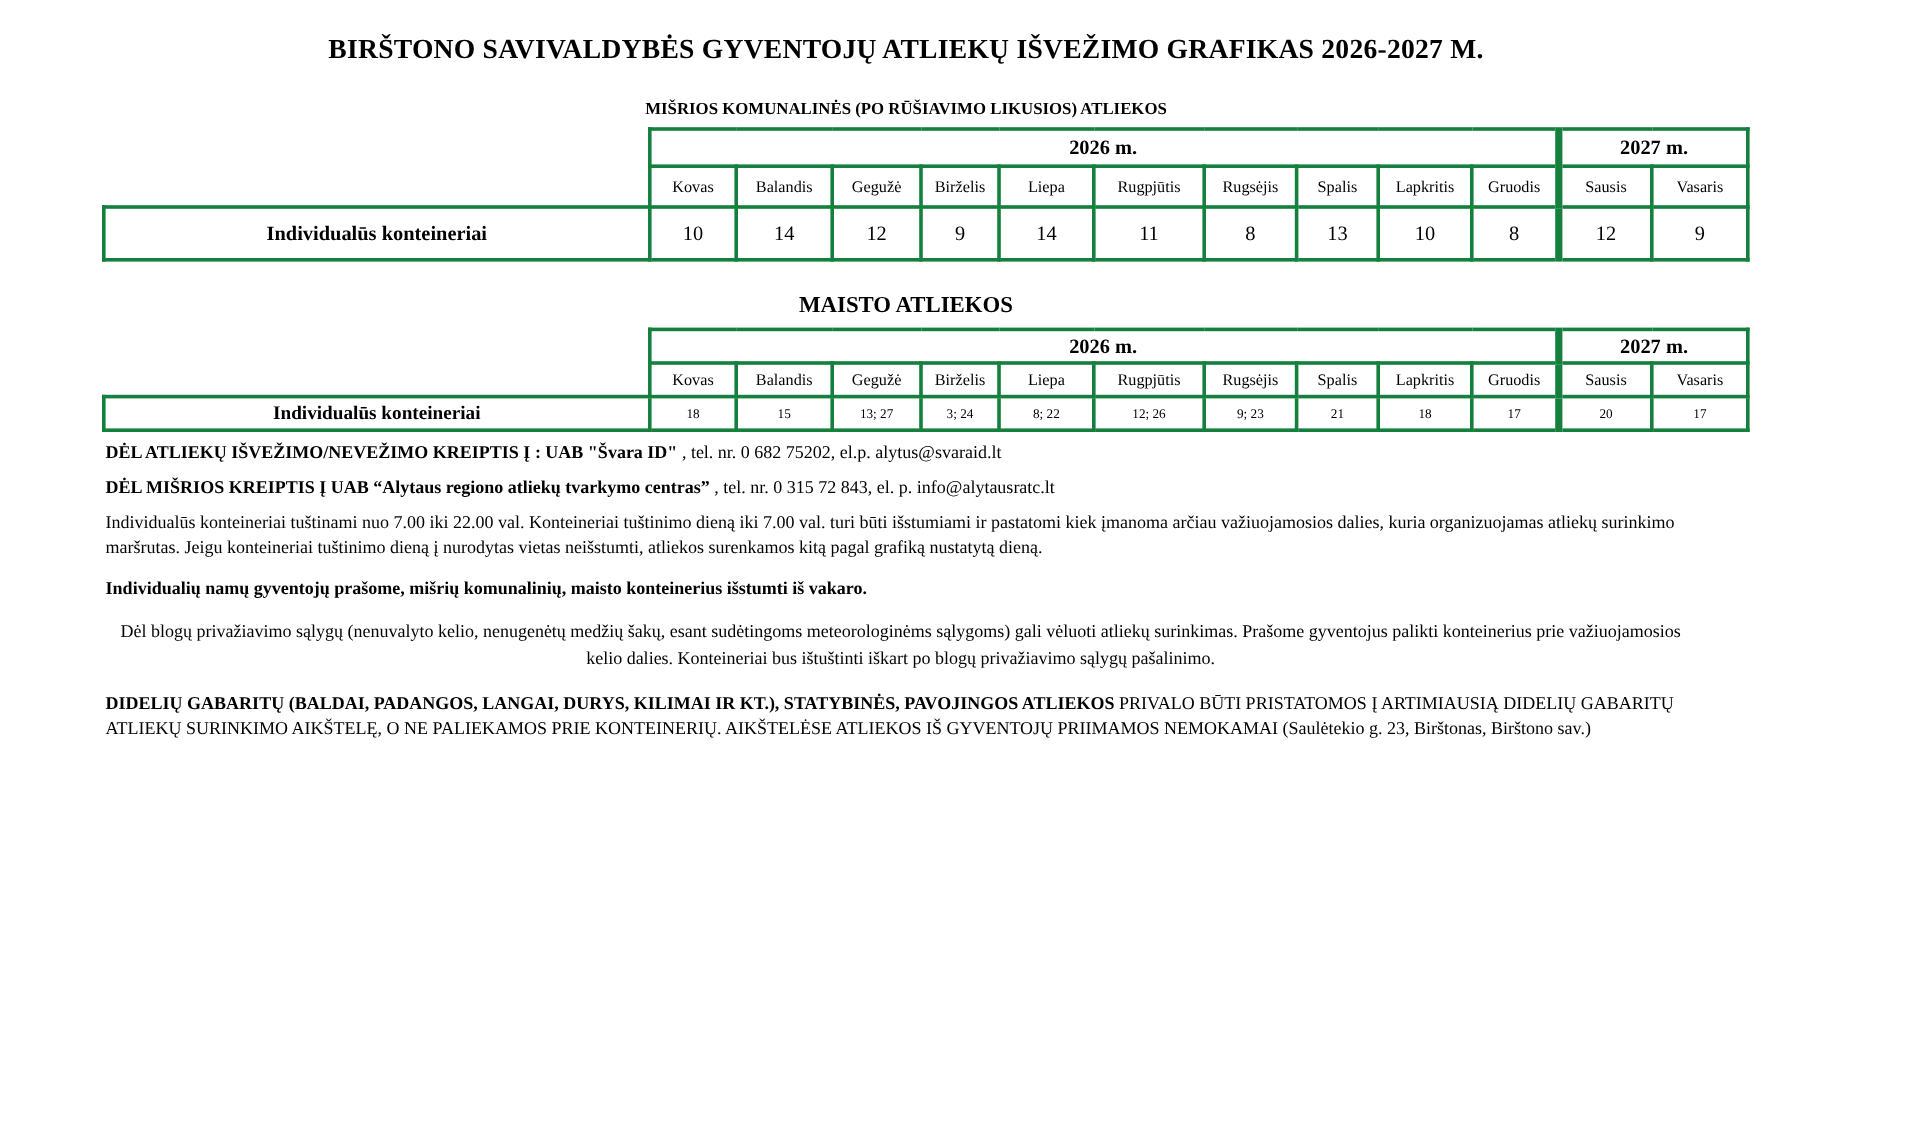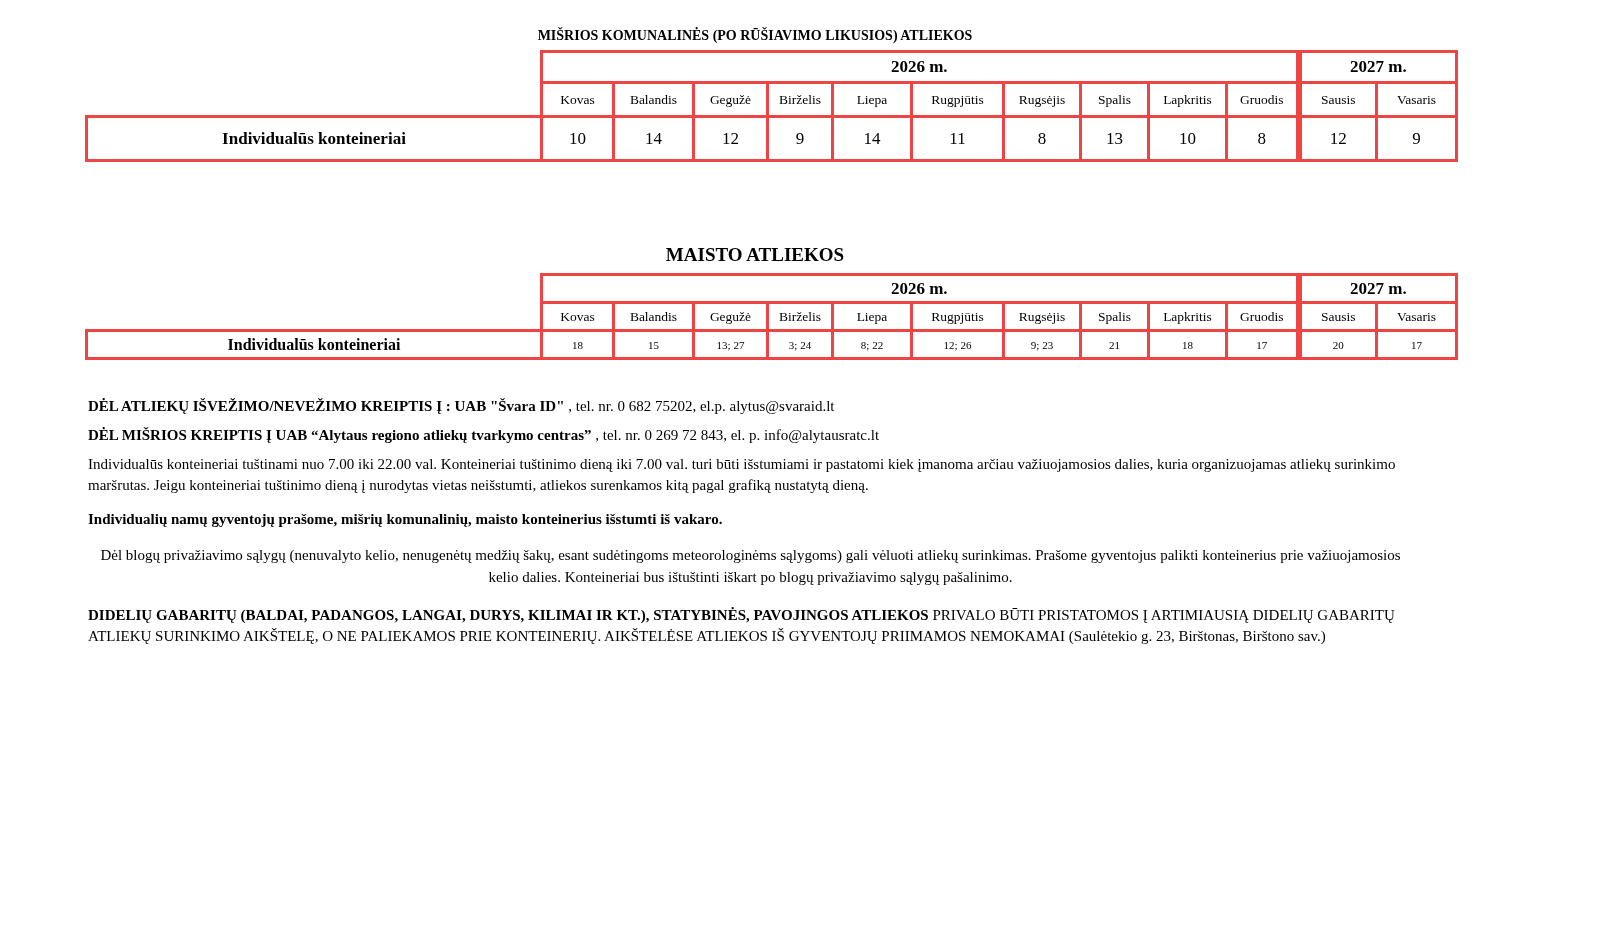--- a/index.html
+++ b/index.html
@@ -8,30 +8,30 @@
     background: #ffffff;
     font-family: "Liberation Serif", "DejaVu Serif", serif;
     color: #000000;
     overflow: hidden;
   }
   .page { padding-top: 28px; }
 
   .heading-wrap { width: 1340px; margin-left: 85px; text-align: center; }
   h1.doc-title { font-size: 23px; font-weight: bold; letter-spacing: 0.2px; margin-bottom: 30px; }
   h2.table-subtitle-1 { font-size: 14px; font-weight: bold; margin-bottom: 6px; }
-  h2.table-subtitle-2 { font-size: 19px; font-weight: bold; margin-top: 82px; margin-bottom: 7px; }
+  h2.table-subtitle-2 { font-size: 19px; font-weight: bold; margin-top: 26px; margin-bottom: 7px; }
 
   table.schedule {
     border-collapse: collapse;
     margin-left: 85px;
     table-layout: fixed;
     width: 1370px;
   }
   table.schedule td, table.schedule th {
-    border: 3px solid #ef4444;
+    border: 3px solid #15803d;
     text-align: center;
     vertical-align: middle;
     background: #fff;
     overflow: hidden;
     white-space: nowrap;
   }
   table.schedule .spacer-cell { border: none; background: transparent; }
   table.schedule th.year-cell { font-size: 17px; font-weight: bold; }
   table.schedule th.month-cell { font-size: 13.5px; font-weight: normal; padding: 0 2px; }
   table.schedule td.label-cell { font-size: 17px; font-weight: bold; }
@@ -42,39 +42,40 @@
   table.t1 tr.month-row { height: 34px; }
   table.t1 tr.data-row { height: 44px; }
 
   table.t2 tr.year-row { height: 28px; }
   table.t2 tr.month-row { height: 28px; }
   table.t2 tr.data-row { height: 28px; }
   table.t2 td.value-cell { font-size: 11px; }
   table.t2 td.label-cell { font-size: 16px; }
 
   .notes {
-    margin: 36px 0 0 88px;
+    margin: 8px 0 0 88px;
     width: 1325px;
     font-size: 15px;
     line-height: 1.42;
   }
   .notes p { margin-bottom: 5px; }
   .notes p.para { margin-bottom: 12px; }
   .notes p.first-contact { margin-bottom: 8px; }
   .notes p.second-contact { margin-bottom: 7px; }
   .notes p.bold-note { font-weight: bold; margin-top: 13px; margin-bottom: 15px; }
   .notes p.weather { margin-bottom: 17px; text-align: center; }
   .bold { font-weight: bold; }
 </style>
 </head>
 <body>
 
 <div class="page">
 
   <div class="heading-wrap">
+    <h1 class="doc-title">BIRŠTONO SAVIVALDYBĖS GYVENTOJŲ ATLIEKŲ IŠVEŽIMO GRAFIKAS 2026-2027 M.</h1>
     <h2 class="table-subtitle-1">MIŠRIOS KOMUNALINĖS (PO RŪŠIAVIMO LIKUSIOS) ATLIEKOS</h2>
   </div>
 
   <table class="schedule t1">
     <colgroup>
       <col style="width:455px">
         <col style="width:72px">
         <col style="width:80px">
         <col style="width:74px">
       <col style="width:65px">
@@ -178,20 +179,20 @@
       <td class="value-cell">18</td>
       <td class="value-cell">17</td>
       <td class="value-cell year-divider">20</td>
       <td class="value-cell">17</td>
     </tr>
   </tbody>
     </table>
 
   <div class="notes">
     <p class="first-contact"><span class="bold">DĖL ATLIEKŲ IŠVEŽIMO/NEVEŽIMO KREIPTIS Į : UAB "Švara ID"</span><span> , tel. nr. 0 682 75202, el.p.  alytus@svaraid.lt</span></p>
-    <p class="second-contact"><span class="bold">DĖL MIŠRIOS KREIPTIS Į UAB “Alytaus regiono atliekų tvarkymo centras”</span><span> , tel. nr. 0 269 72 843, el. p. info@alytausratc.lt</span></p>
+    <p class="second-contact"><span class="bold">DĖL MIŠRIOS KREIPTIS Į UAB “Alytaus regiono atliekų tvarkymo centras”</span><span> , tel. nr. 0 315 72 843, el. p. info@alytausratc.lt</span></p>
     <p class="para">Individualūs konteineriai tuštinami nuo 7.00 iki 22.00 val. Konteineriai tuštinimo dieną iki 7.00 val. turi būti išstumiami ir pastatomi kiek įmanoma arčiau važiuojamosios dalies, kuria organizuojamas atliekų surinkimo maršrutas. Jeigu konteineriai tuštinimo dieną į nurodytas vietas neišstumti, atliekos surenkamos kitą pagal grafiką nustatytą dieną.</p>
     <p class="bold-note">Individualių namų gyventojų prašome, mišrių komunalinių, maisto konteinerius  išstumti iš vakaro.</p>
     <p class="para weather">Dėl blogų privažiavimo sąlygų (nenuvalyto kelio, nenugenėtų medžių šakų, esant sudėtingoms meteorologinėms sąlygoms) gali vėluoti atliekų surinkimas. Prašome gyventojus palikti konteinerius prie važiuojamosios kelio dalies. Konteineriai bus ištuštinti iškart po blogų privažiavimo sąlygų pašalinimo.</p>
     <p class="para"><span class="bold">DIDELIŲ GABARITŲ (BALDAI, PADANGOS, LANGAI, DURYS, KILIMAI IR KT.), STATYBINĖS, PAVOJINGOS ATLIEKOS</span><span> PRIVALO BŪTI PRISTATOMOS Į ARTIMIAUSIĄ DIDELIŲ GABARITŲ ATLIEKŲ SURINKIMO AIKŠTELĘ, O NE PALIEKAMOS PRIE KONTEINERIŲ. AIKŠTELĖSE ATLIEKOS IŠ GYVENTOJŲ PRIIMAMOS NEMOKAMAI (Saulėtekio g. 23, Birštonas, Birštono sav.)</span></p>
   </div>
 
 </div>
 
 </body></html>

